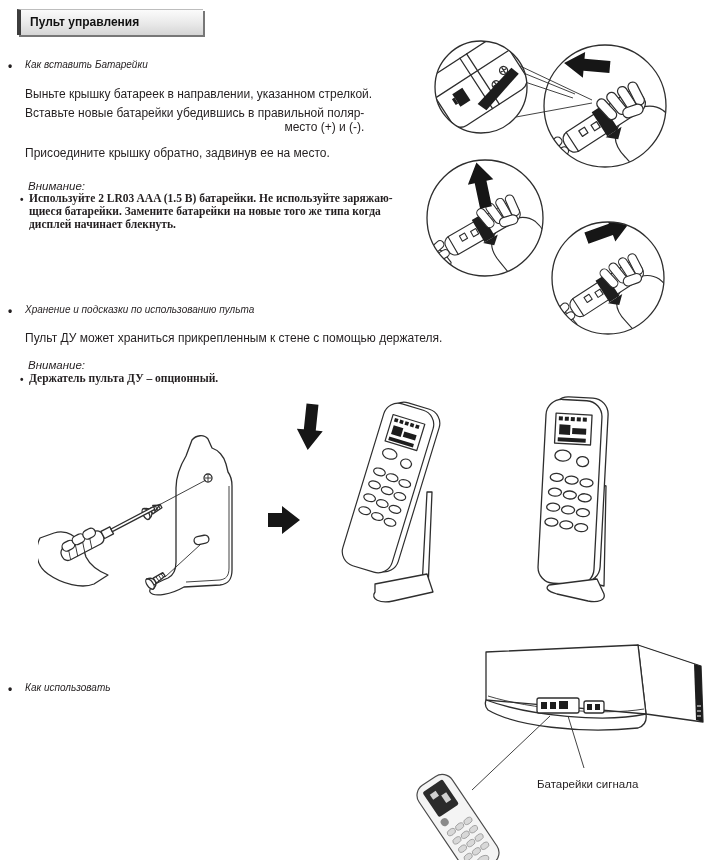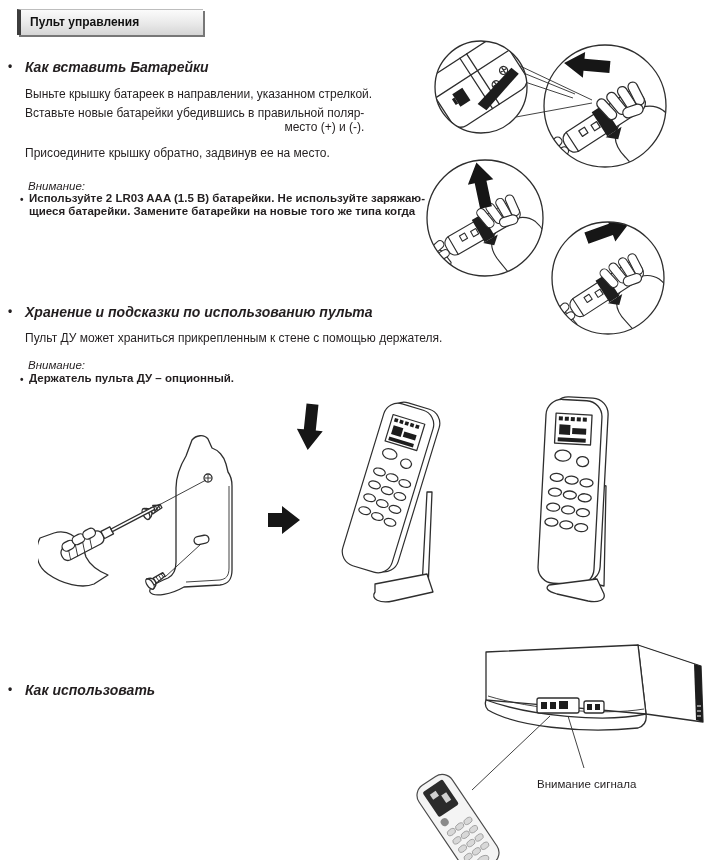--- a/index.html
+++ b/index.html
@@ -5,27 +5,27 @@
   html,body{margin:0;padding:0;background:#ffffff;}
   .page{position:relative;width:708px;height:860px;background:#ffffff;
         font-family:"Liberation Sans",sans-serif;color:#231f20;overflow:hidden;}
   .abs{position:absolute;}
   .line{white-space:nowrap;}
   .title-box{left:17px;top:9px;width:182px;height:25px;
              background:linear-gradient(180deg,#fbfbfb 0%,#e9e9e9 55%,#d5d5d5 100%);
              border-left:4px solid #3d3d3d;border-top:1px solid #bdbdbd;
              box-shadow:2px 2px 0 0 #777777;}
   .title-box span{display:block;padding:5px 8px 0 9px;font-size:12px;font-weight:bold;color:#111;}
-  .h{font-size:14px;font-weight:bold;font-style:italic;white-space:nowrap;}
+  .h{font-size:10px;font-weight:normal;font-style:italic;white-space:nowrap;}
   .b{font-size:12px;line-height:13.5px;text-align:right;}
   .b3{font-size:12px;line-height:17px;}
   .bullet{font-size:12px;font-weight:bold;}
   .nbullet{font-size:10px;font-weight:bold;}
   .note-label{font-size:11.5px;font-weight:normal;font-style:italic;white-space:nowrap;}
-  .note-text{font-size:11.5px;font-weight:bold;line-height:13px;}
+  .note-text{font-size:11.5px;font-weight:bold;line-height:13px;font-family:Liberation Serif, serif;}
   .fig-label{font-size:11.5px;white-space:nowrap;}
   svg .ln{fill:none;stroke:#2e2e2e;stroke-width:1.3;stroke-linecap:round;stroke-linejoin:round;}
   svg .thin{fill:none;stroke:#2e2e2e;stroke-width:0.9;}
   svg .fw{fill:#ffffff;stroke:#2e2e2e;stroke-width:1.3;stroke-linejoin:round;}
   svg .fd{fill:#1d1d1d;stroke:none;}
   svg .arr{fill:#161616;stroke:none;}
 </style>
 </head>
 <body>
 
@@ -45,20 +45,21 @@
     <div class="line">место (+) и (-).</div>
   </div>
 
   <div class="abs b line" style="left:25px;top:147px">Присоедините крышку обратно, задвинув ее на место.</div>
 
   <div class="abs note-label" style="left:28px;top:180px">Внимание:</div>
   <span class="abs nbullet" style="left:20px;top:194px">•</span>
   <div class="abs note-text" style="left:29px;top:192px">
     <div class="line">Используйте 2 LR03 AAA (1.5 В) батарейки. Не используйте заряжаю-</div>
     <div class="line">щиеся батарейки. Замените батарейки на новые того же типа когда</div>
+    <div class="line">дисплей начинает блекнуть.</div>
   </div>
 
   <svg class="abs" style="left:425px;top:30px" width="283" height="310" viewBox="0 0 283 310">
     <defs>
       <g id="hr">
         <path class="fw" d="M10,10 C28,4 46,10 52,24 C58,40 52,58 38,66 L34,96 L0,96 L-8,44 C-12,24 -4,14 10,10 Z"></path>
         <rect class="fw" x="-54" y="-12" width="96" height="24" rx="9"></rect>
         <path class="ln" d="M34,-12 L34,12 M-46,-12 L-46,12"></path>
         <rect class="ln" x="-34" y="-6" width="7" height="7"></rect>
         <rect class="ln" x="-20" y="-4" width="7" height="7"></rect>
@@ -281,15 +282,15 @@
           <ellipse cx="0" cy="23" rx="4.5" ry="3"></ellipse>
           <ellipse cx="10" cy="23" rx="4.5" ry="3"></ellipse>
         <ellipse cx="-10" cy="33" rx="4.5" ry="3"></ellipse>
           <ellipse cx="0" cy="33" rx="4.5" ry="3"></ellipse>
           <ellipse cx="10" cy="33" rx="4.5" ry="3"></ellipse>
         <ellipse cx="0" cy="44" rx="7" ry="4"></ellipse>
       </g>
     </g>
   </svg>
 
-  <div class="abs fig-label" style="left:537px;top:778px">Внимание сигнала</div>
+  <div class="abs fig-label" style="left:537px;top:778px">Батарейки сигнала</div>
 
 </div>
 
 </body></html>

